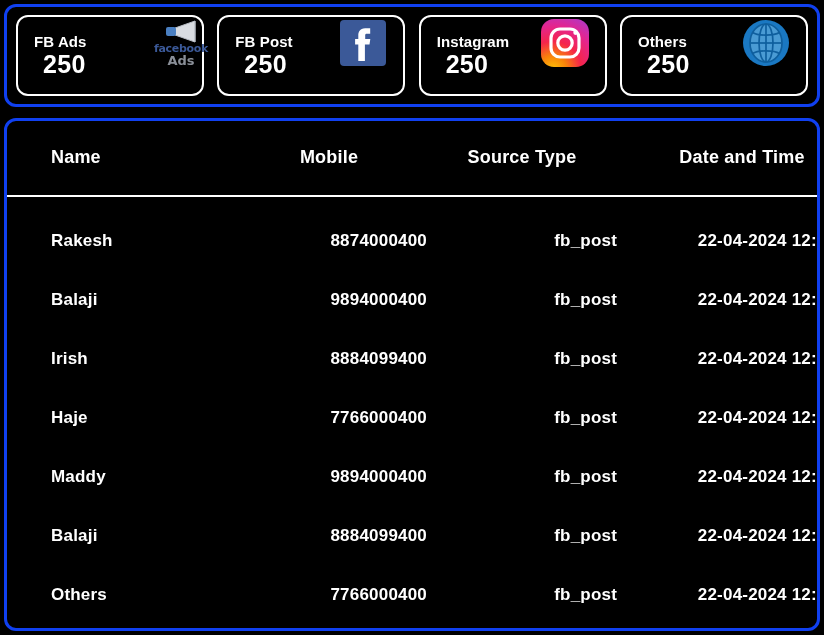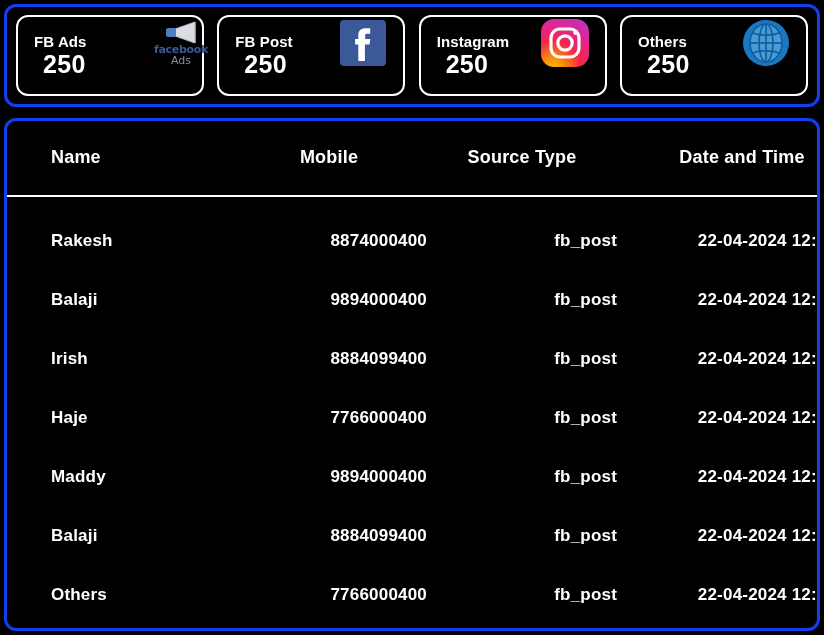--- a/index.html
+++ b/index.html
@@ -101,23 +101,24 @@
   .fbads-word {
     color: #3b5998;
     font-size: 11px;
     font-weight: bold;
     font-family: "DejaVu Sans", sans-serif;
     line-height: 1;
     letter-spacing: -0.3px;
   }
   .fbads-sub {
     color: #8a8f98;
-    font-size: 11px;
+    font-size: 13px;
     line-height: 1;
     font-family: "DejaVu Sans", sans-serif;
+    font-weight: bold;
   }
 
   
   .table-panel {
     position: absolute;
     left: 4px;
     top: 118px;
     width: 816px;
     height: 513px;
     box-sizing: border-box;

